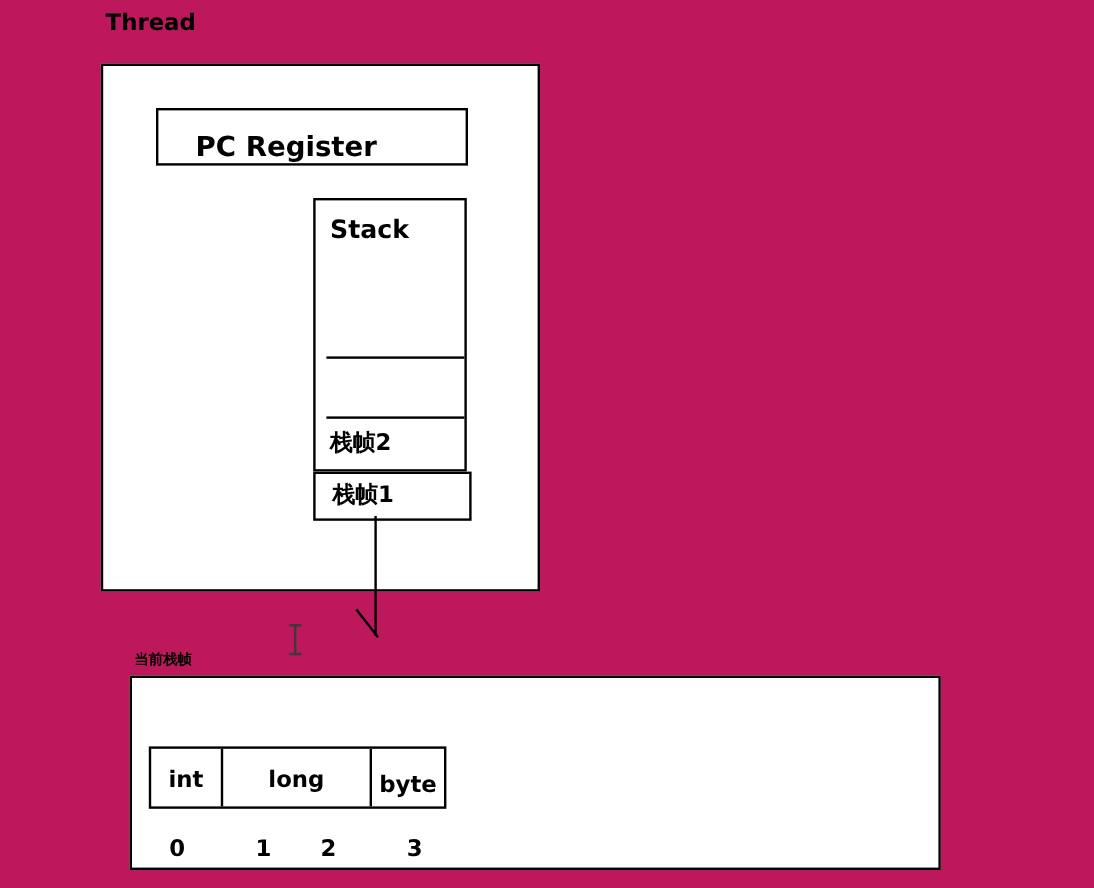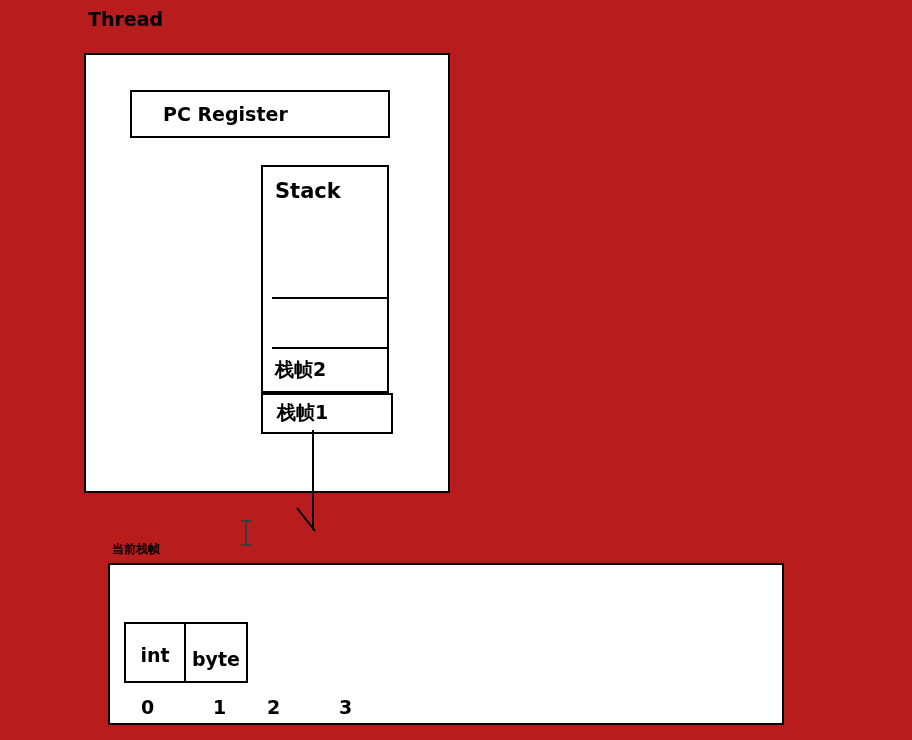--- a/index.html
+++ b/index.html
@@ -7,21 +7,21 @@
     padding: 0;
     background: #ffffff;
   }
   body {
     font-family: "DejaVu Sans", "Liberation Sans", sans-serif;
   }
   #canvas {
     position: relative;
     width: 912px;
     height: 740px;
-    background: #b91c1c;
+    background: #be185d;
     overflow: hidden;
   }
 
   
   .lbl {
     position: absolute;
     font-weight: bold;
     color: #000000;
     white-space: nowrap;
     line-height: 1;
@@ -49,22 +49,22 @@
     left: 130px;
     top: 90px;
     width: 260px;
     height: 48px;
     border: 2px solid #000000;
     box-sizing: border-box;
     background: #ffffff;
   }
   #pc-register-label {
     left: 163px;
-    top: 105px;
-    font-size: 19px;
+    top: 112px;
+    font-size: 23px;
   }
 
   
   #stack-box {
     position: absolute;
     left: 261px;
     top: 165px;
     width: 128px;
     height: 228px;
     border: 2px solid #000000;
@@ -151,21 +151,21 @@
 
   
   #var-table {
     position: absolute;
     left: 124px;
     top: 622px;
     display: flex;
     border: 2px solid #000000;
     box-sizing: border-box;
     background: #ffffff;
-    height: 61px;
+    height: 52px;
   }
   .var-cell {
     border-right: 2px solid #000000;
     box-sizing: border-box;
     display: flex;
     align-items: center;
     justify-content: center;
     font-weight: bold;
     font-size: 19px;
     color: #000000;
@@ -235,20 +235,23 @@
 
   <div class="lbl" id="current-frame-title">当前栈帧</div>
 
   <div id="current-frame-box"></div>
 
 
   <div id="var-table">
     <div class="var-cell w1">
       <span>int</span>
     </div>
+    <div class="var-cell w2">
+      <span>long</span>
+    </div>
     <div class="var-cell w1 low">
       <span>byte</span>
     </div>
   </div>
 
   <div class="slot-index" style="left:141px">0</div>
   <div class="slot-index" style="left:213px">1</div>
   <div class="slot-index" style="left:267px">2</div>
   <div class="slot-index" style="left:339px">3</div>
 

